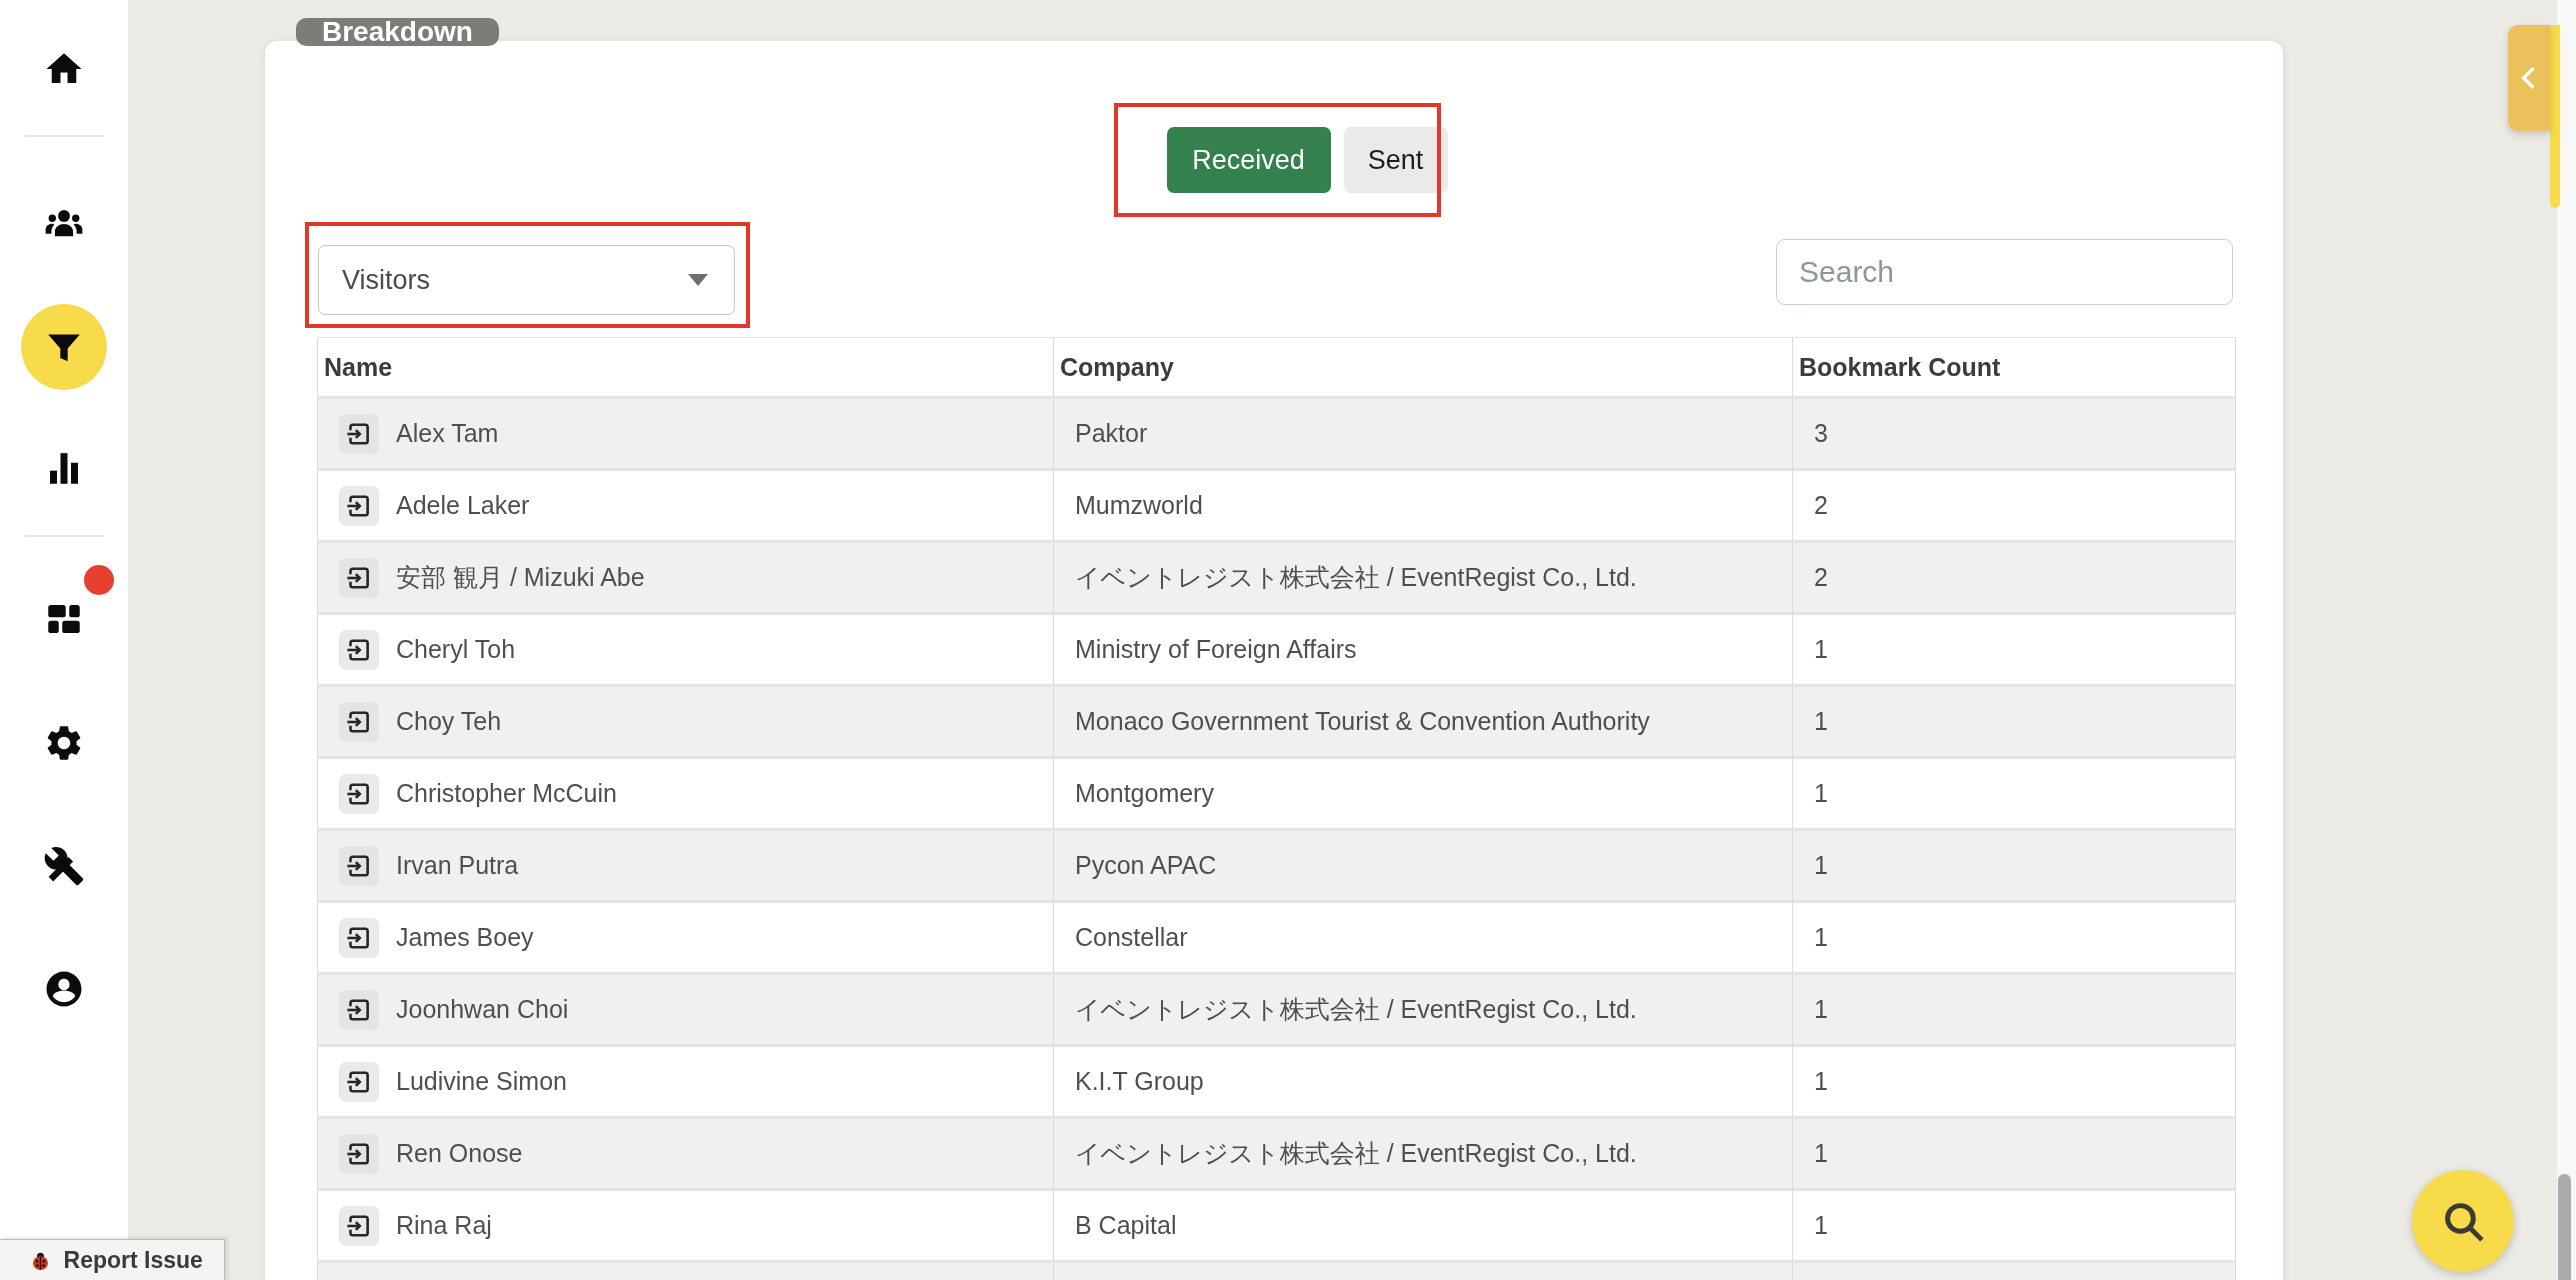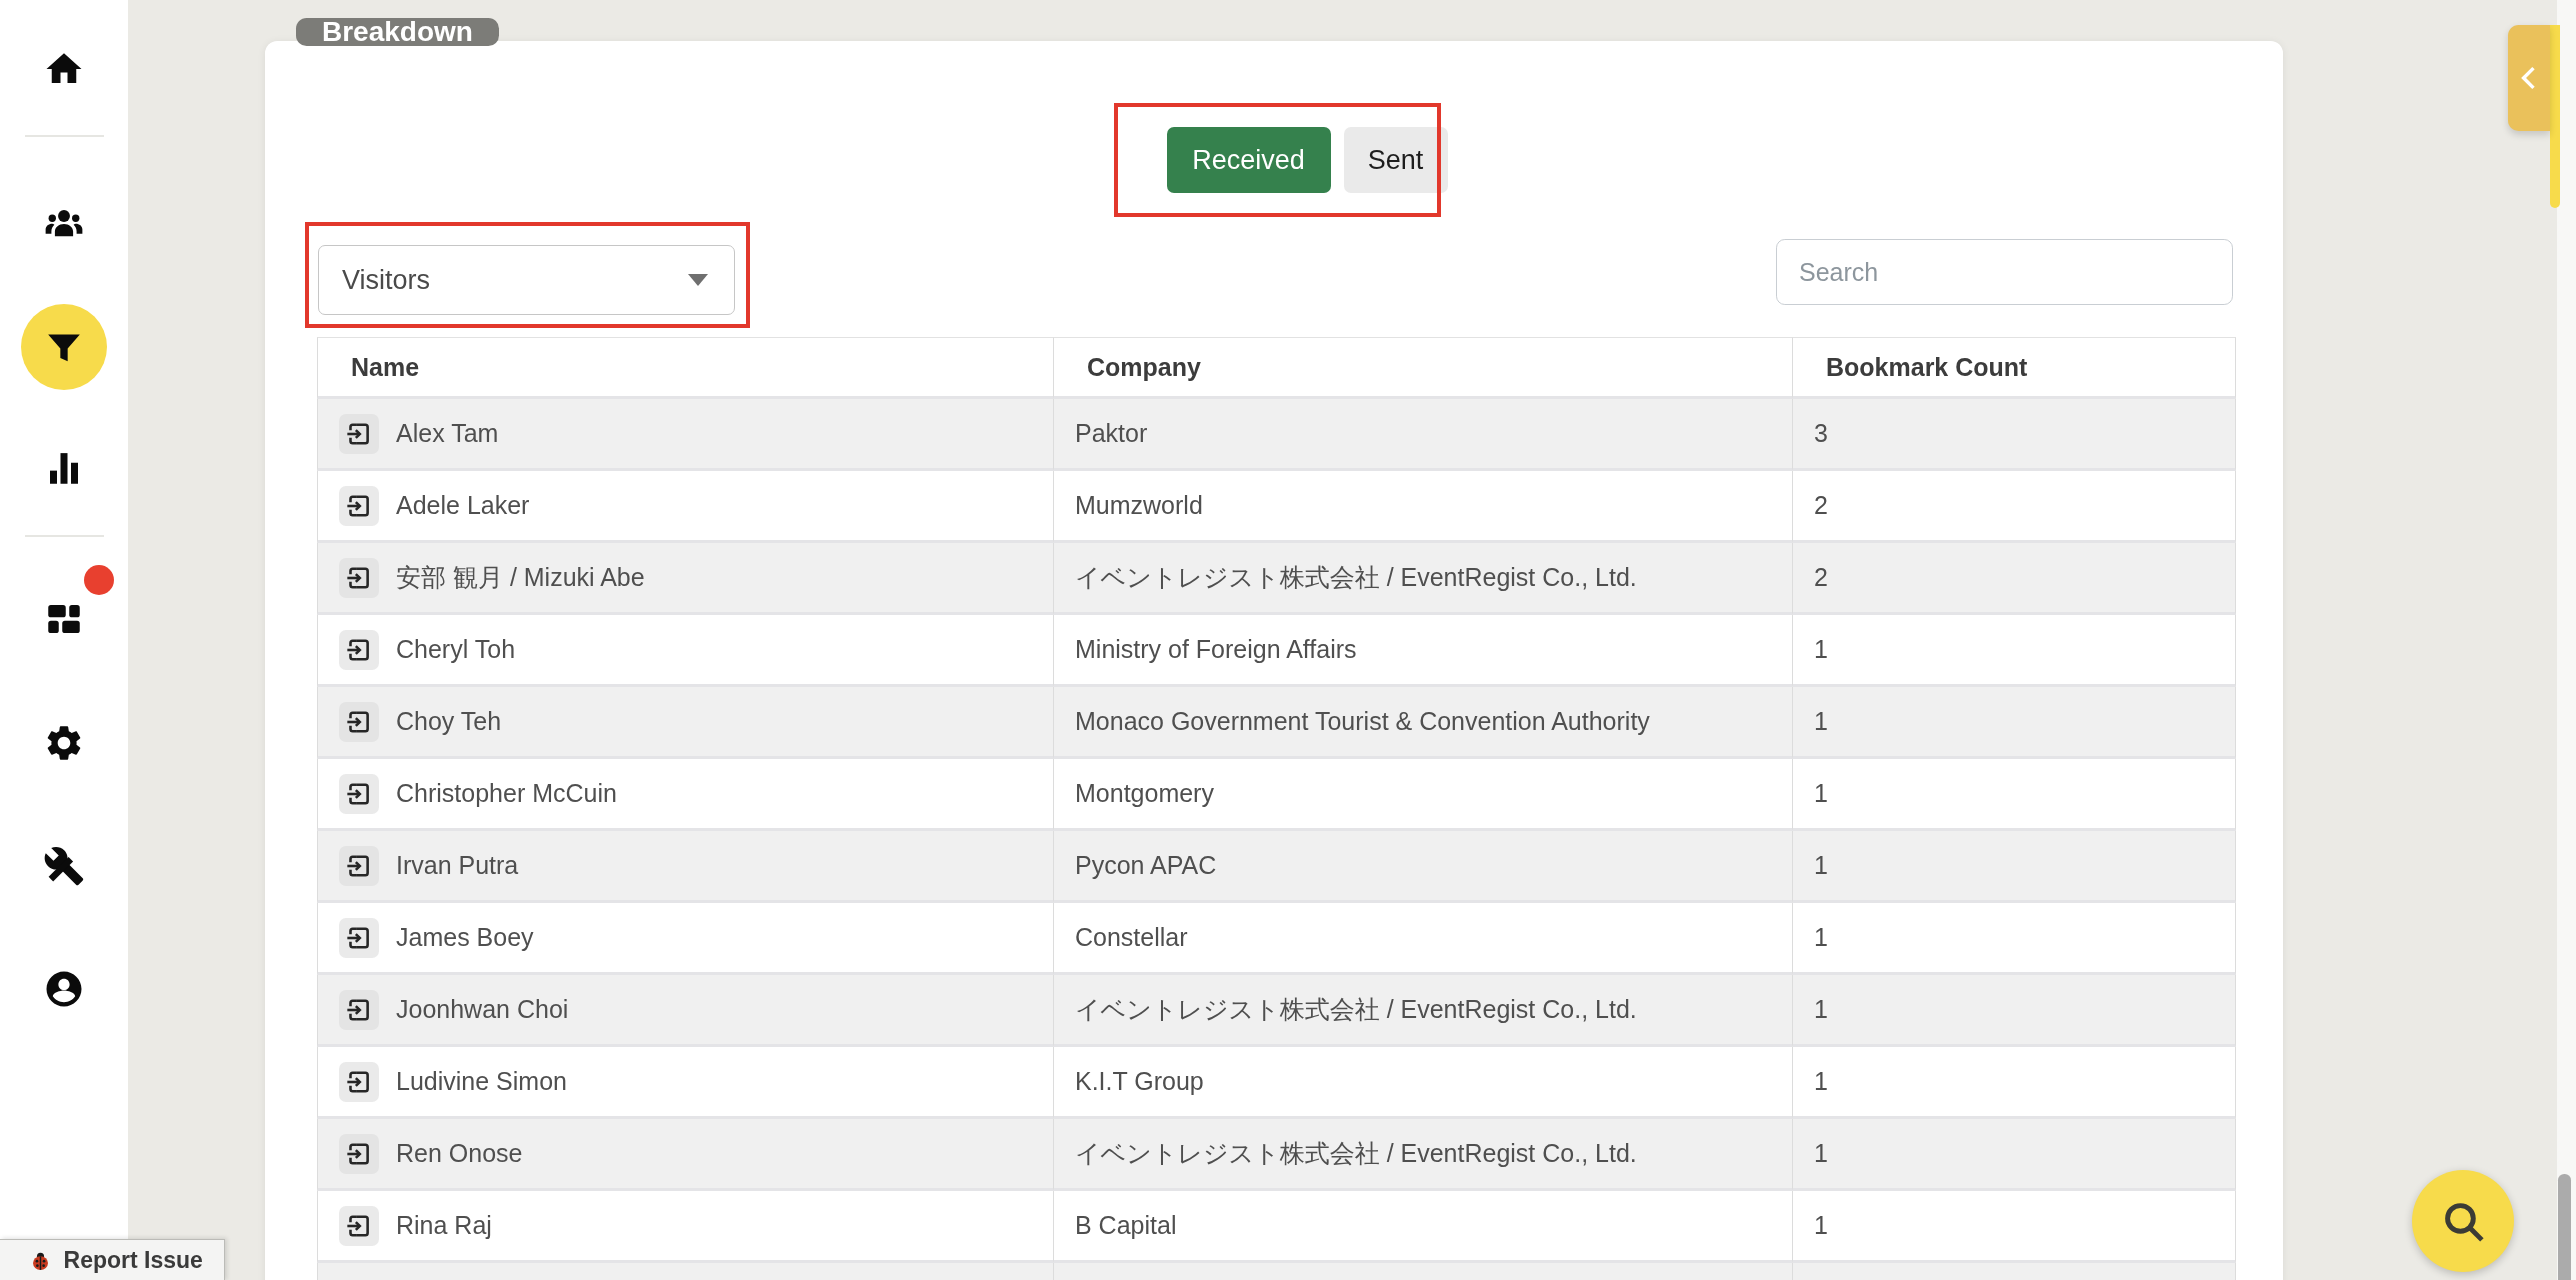--- a/index.html
+++ b/index.html
@@ -37,32 +37,32 @@
   
   .dropdown-box { left:305px; top:222px; width:445px; height:106px; }
   .dropdown { position:absolute; left:318px; top:245px; width:417px; height:70px;
     background:#FFFFFF; border:1.8px solid #C6C6C6; border-radius:7px; z-index:5;
     display:flex; align-items:center; padding:0 26px 0 23px; cursor:pointer; }
   .dropdown-label { font-size:27px; color:#4A4A4A; flex:1; }
   .caret { width:0; height:0; border-left:10.6px solid transparent; border-right:10.6px solid transparent;
     border-top:12.3px solid #6F6F6F; }
   
   .search-input { position:absolute; left:1776px; top:239px; width:457px; height:66px; z-index:5;
-    border:1.8px solid #C9CED3; border-radius:8.8px; font-size:25px; padding:13px 22px;
+    border:1.8px solid #C9CED3; border-radius:8.8px; font-size:30px; padding:13px 22px;
     font-family:inherit; color:#333; background:#FFF; }
   .search-input::placeholder { color:#8D969D; }
   
   .table-wrap { position:absolute; left:317px; top:337px; width:1919px; z-index:4; }
   table { border-collapse:separate; border-spacing:0; table-layout:fixed; width:1919px; }
   col.c-name { width:737px; } col.c-company { width:739px; } col.c-count { width:443px; }
   th, td { border-right:1.8px solid #DCDCDC; border-bottom:3.5px solid #E4E4E7;
     text-align:left; vertical-align:middle; overflow:hidden; white-space:nowrap; }
   th:first-child, td:first-child { border-left:1.8px solid #DCDCDC; }
   thead th { height:62px; border-top:1.8px solid #E2E2E2; background:#FFFFFF;
-    font-size:25px; font-weight:bold; color:#3C3C3C; padding:0 33px; }
+    font-size:25px; font-weight:bold; color:#3C3C3C; padding:0 6px; }
   tbody td { height:72px; font-size:25px; color:#4F4F4F; padding:0 21px; background:#FFFFFF; }
   tbody tr:nth-child(odd) td { background:#F0F0F0; }
   .name-cell { display:flex; align-items:center; gap:17px; }
   .login-chip { width:40px; height:40px; border-radius:7px; background:#EAEAEA; flex:0 0 auto;
     display:flex; align-items:center; justify-content:center; cursor:pointer; color:#262626; }
   .login-chip svg { width:28px; height:28px; }
   tbody tr:nth-child(odd) .login-chip { background:#E4E4E4; }
   tbody tr.partial td { height:72px; }
   
   .scroll-track { position:absolute; right:0; top:0; width:19.4px; height:1281px; background:#F8F8F6; z-index:2; }

